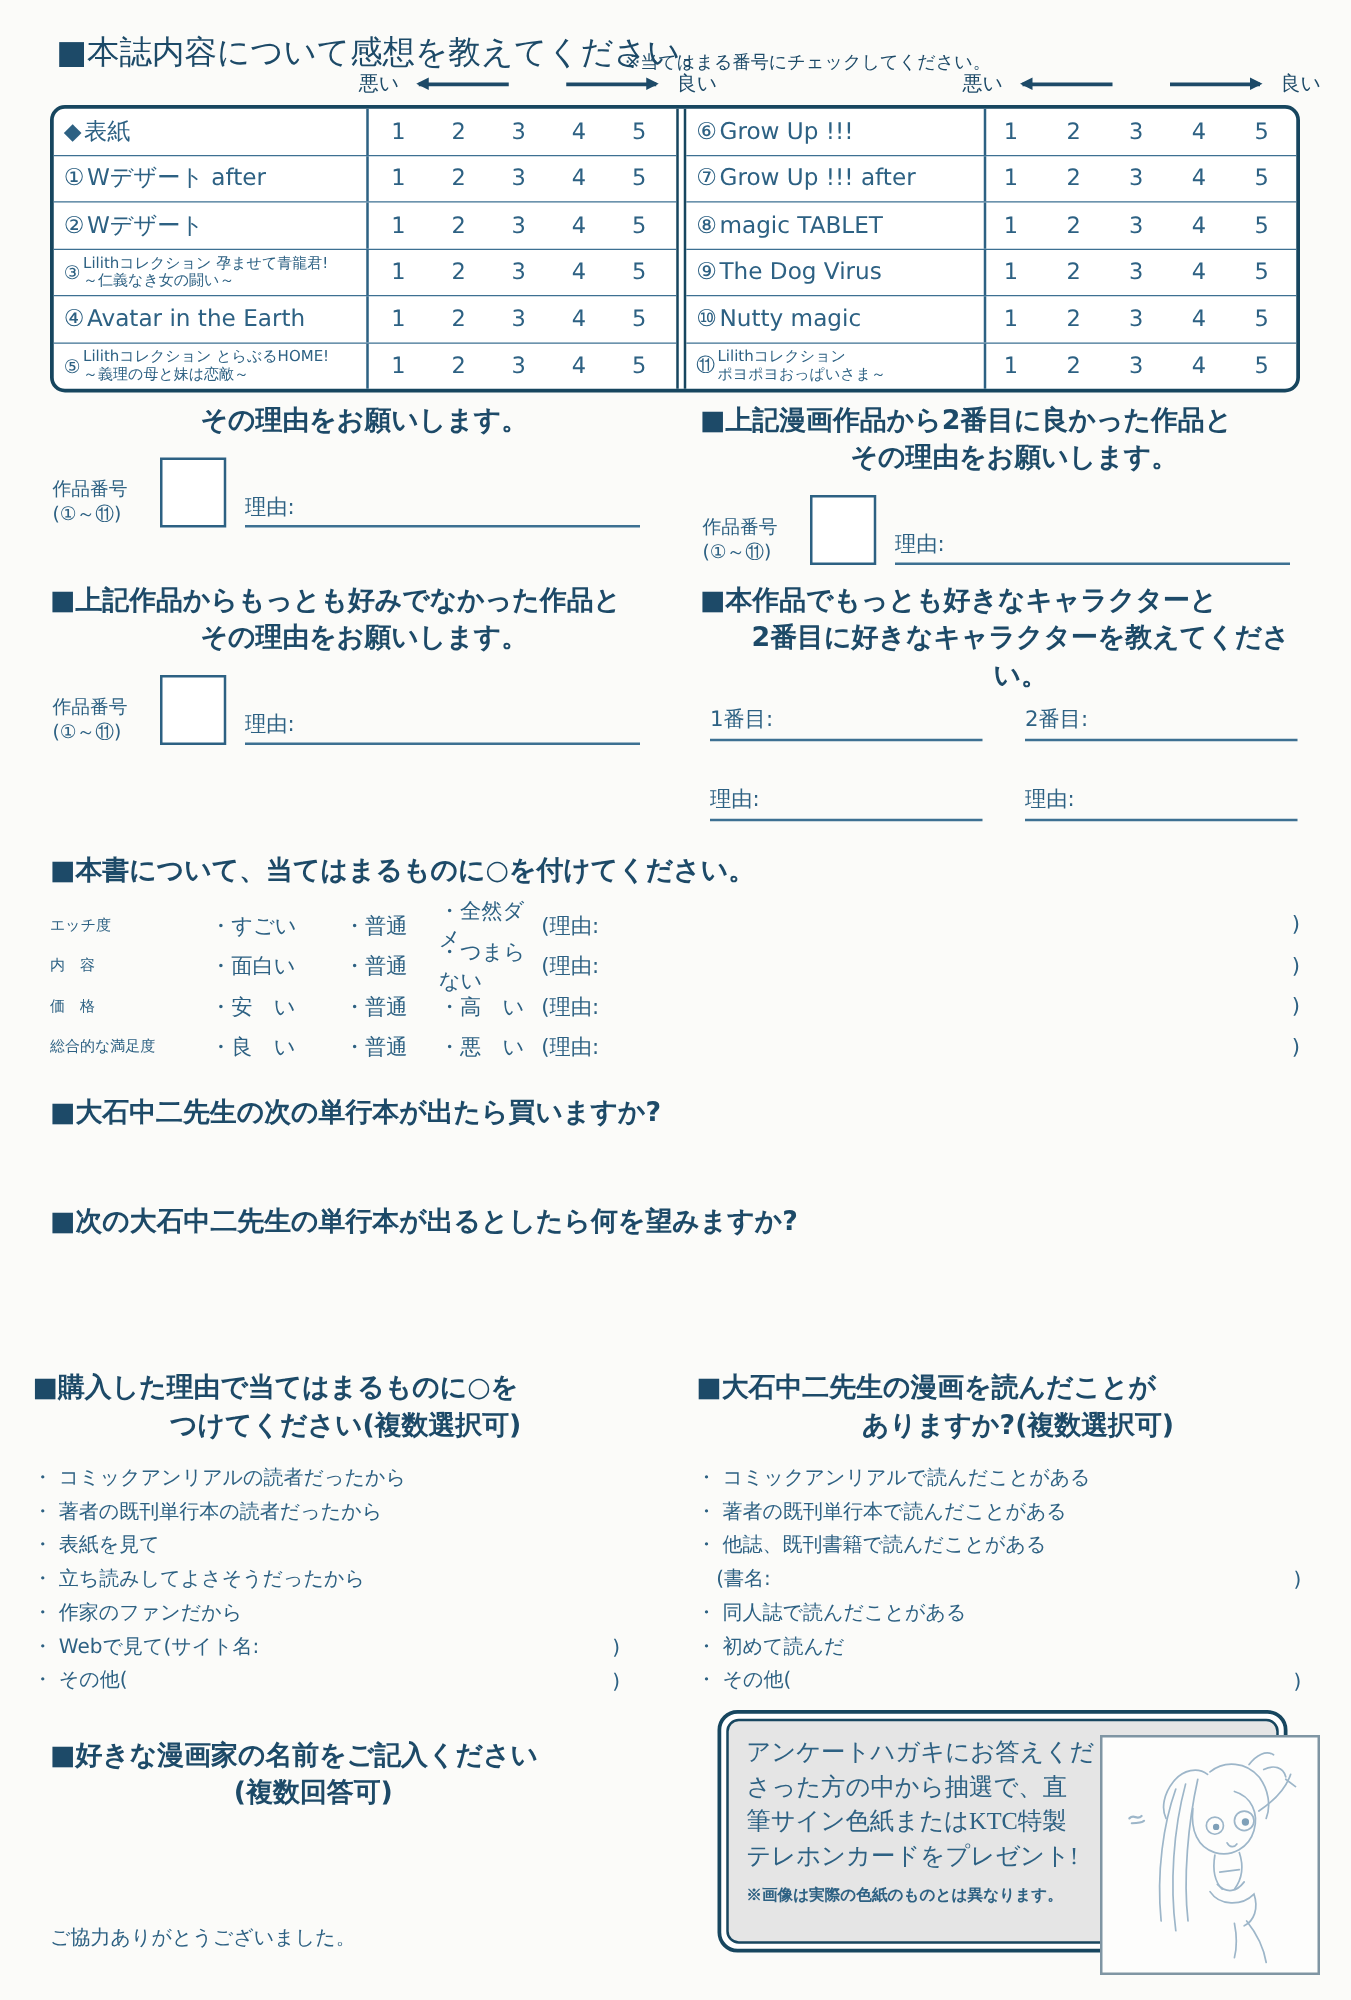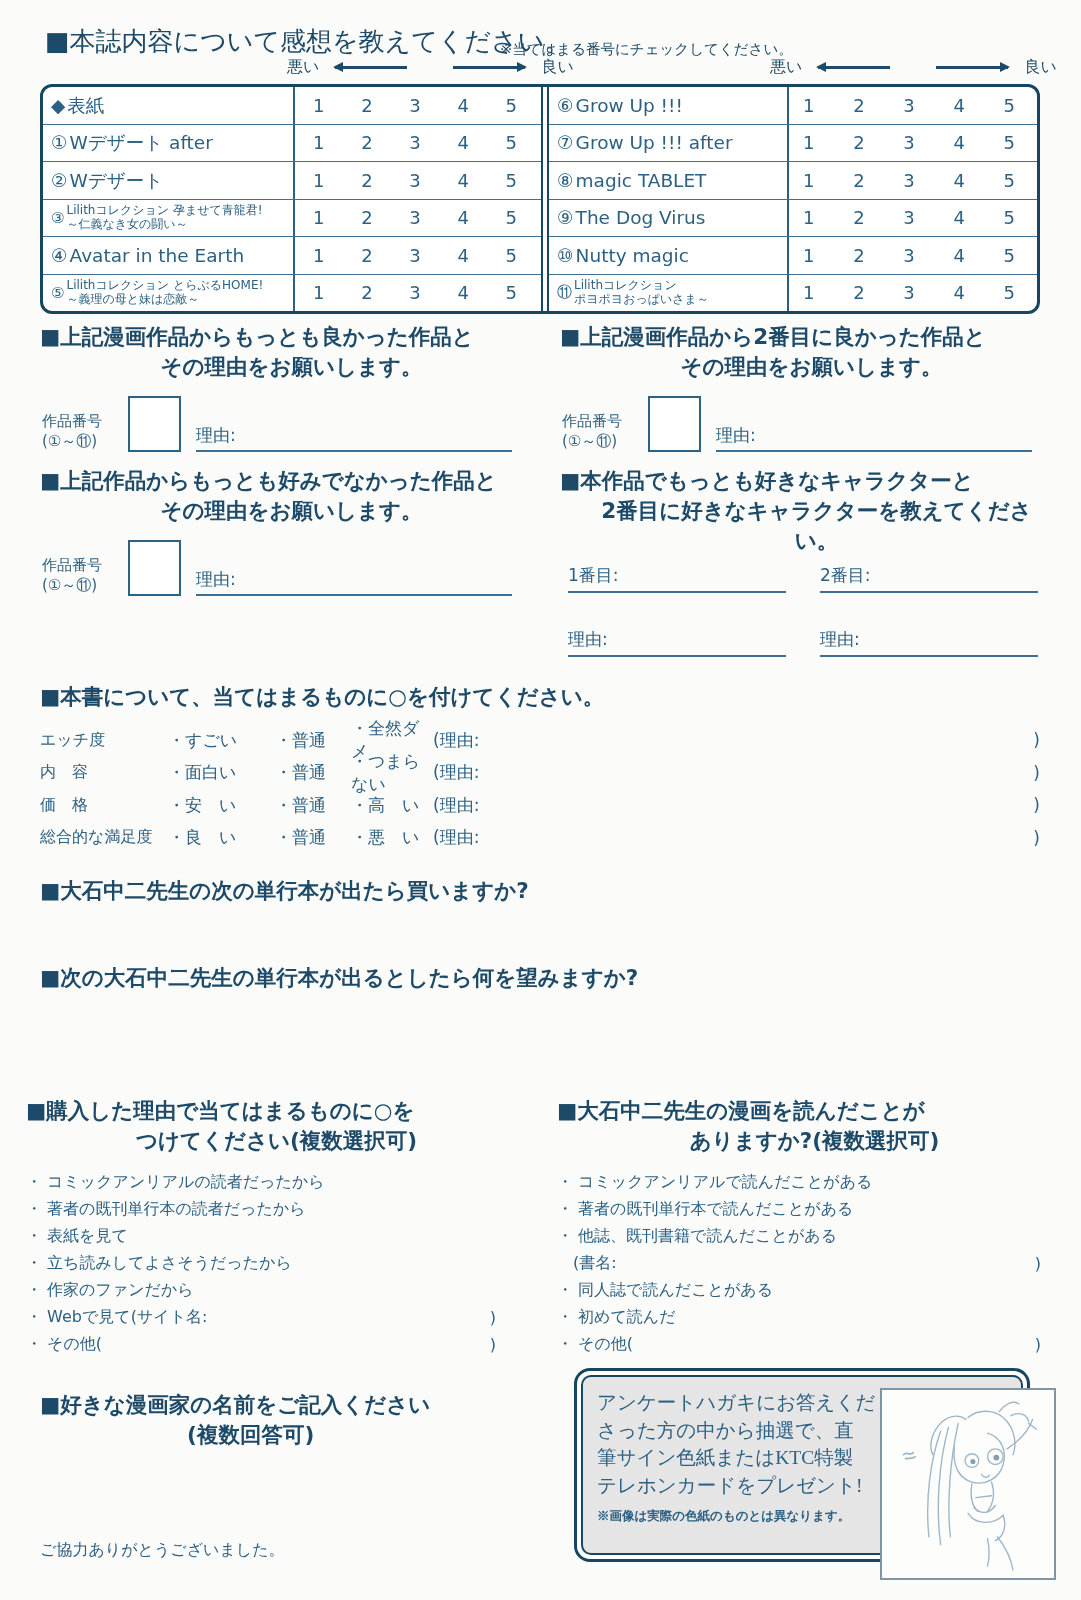--- a/index.html
+++ b/index.html
@@ -62,21 +62,21 @@
   .fline{position:absolute;border-bottom:2px solid var(--line);padding-bottom:4px;font-size:17px;}
   #q5 .f1{left:8px;top:98px;width:218px;}
   #q5 .f2{left:260px;top:98px;width:218px;}
   #q5 .f3{left:8px;top:162px;width:218px;}
   #q5 .f4{left:260px;top:162px;width:218px;}
 
   
   #q6{left:40px;top:682px;width:1000px;}
   #q6 .rows{margin-top:12px;}
   .q6row{display:flex;align-items:center;height:32.5px;font-size:17px;}
-  .q6cat{width:128px;font-size:16px;}
+  .q6cat{width:128px;font-size:12px;}
   .q6o1{width:107px;}
   .q6o2{width:76px;}
   .q6o3{width:82px;}
   .q6re{flex:1;}
   .q6cl{margin-left:auto;}
 
   
   #q7{left:40px;top:876px;}
   #q7 .opts{margin-top:15px;font-size:17px;display:flex;}
   .q7opt{margin-right:50px;}
@@ -319,21 +319,21 @@
           <span>2</span>
           <span>3</span>
           <span>4</span>
           <span>5</span>
         </div>
       </div>
     </div>
 </div>
 
 <div id="q2" class="abs workblk">
-  <div class="hd"><span>■上記漫画作品からもっとも良かった作品と</span><span class="ind">その理由をお願いします。</span></div>
+  <div class="hd"><span class="ind">その理由をお願いします。</span></div>
   <div class="fields">
     <div class="numlab"><span>作品番号</span><br><span>(①～⑪)</span></div>
     <div class="numbox"></div>
     <div class="reasonline"><span>理由:</span></div>
   </div>
 </div>
 
 <div id="q3" class="abs workblk">
   <div class="hd"><span>■上記漫画作品から2番目に良かった作品と</span><span class="ind">その理由をお願いします。</span></div>
   <div class="fields">

